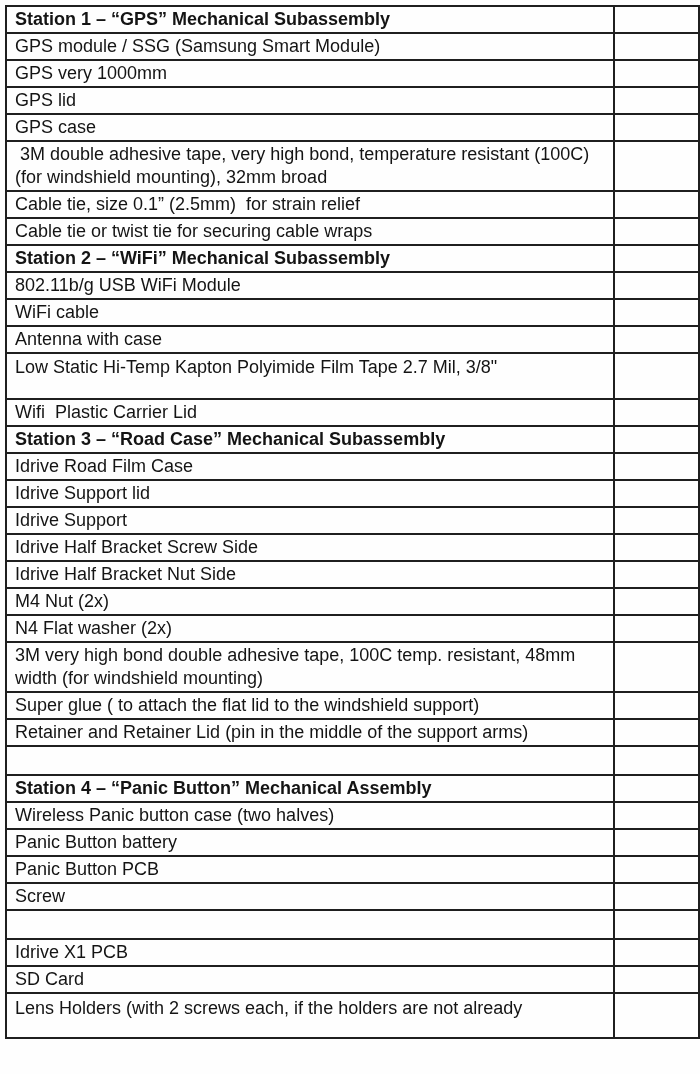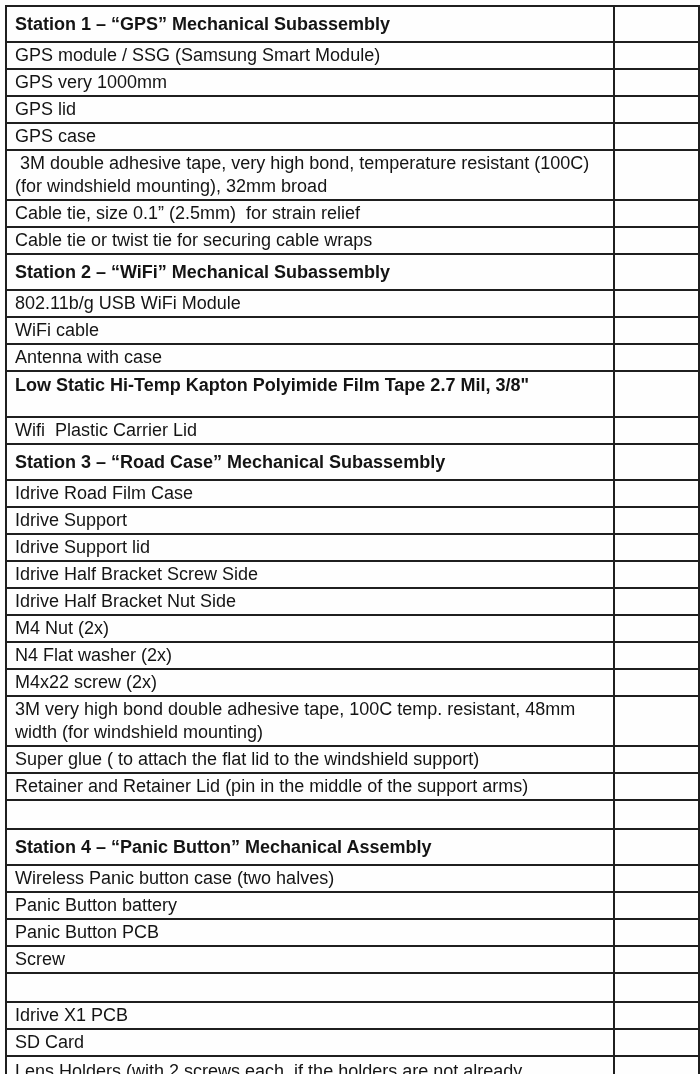--- a/index.html
+++ b/index.html
@@ -28,24 +28,24 @@
     color: #141414;
     vertical-align: middle;
     padding: 1px 4px 1px 8px;
     white-space: pre-wrap;
     overflow: hidden;
     word-wrap: break-word;
   }
   td.label-cell { width: 608px; }
   td.check-cell { width: 85px; padding: 0; }
   tr.item   { height: 21px; }
-  tr.header { height: 36px; }
+  tr.header { height: 27px; }
   tr.header td.label-cell { font-weight: bold; }
   tr.spacer { height: 29px; }
-  tr.tall   { height: 46px; font-weight: bold; }
+  tr.tall   { height: 46px; }
   tr.tall td.label-cell { vertical-align: top; padding-top: 2px; }
   tr.cutoff { height: 45px; }
   tr.cutoff td.label-cell { vertical-align: top; padding-top: 3px; }
 </style>
 </head>
 <body>
 
 <div class="page">
   <table class="bom">
     <colgroup>
@@ -111,45 +111,41 @@
         </tr>
         <tr class="header">
           <td class="label-cell">Station 3 – “Road Case” Mechanical Subassembly</td>
           <td class="check-cell"></td>
         </tr>
         <tr class="item">
           <td class="label-cell">Idrive Road Film Case</td>
           <td class="check-cell"></td>
         </tr>
         <tr class="item">
+          <td class="label-cell">Idrive Support lid</td>
+          <td class="check-cell"></td>
+        </tr>
+        <tr class="item">
           <td class="label-cell">Idrive Support</td>
           <td class="check-cell"></td>
         </tr>
         <tr class="item">
-          <td class="label-cell">Idrive Support lid</td>
-          <td class="check-cell"></td>
-        </tr>
-        <tr class="item">
           <td class="label-cell">Idrive Half Bracket Screw Side</td>
           <td class="check-cell"></td>
         </tr>
         <tr class="item">
           <td class="label-cell">Idrive Half Bracket Nut Side</td>
           <td class="check-cell"></td>
         </tr>
         <tr class="item">
           <td class="label-cell">M4 Nut (2x)</td>
           <td class="check-cell"></td>
         </tr>
         <tr class="item">
           <td class="label-cell">N4 Flat washer (2x)</td>
-          <td class="check-cell"></td>
-        </tr>
-        <tr class="item">
-          <td class="label-cell">M4x22 screw (2x)</td>
           <td class="check-cell"></td>
         </tr>
         <tr class="item">
           <td class="label-cell">3M very high bond double adhesive tape, 100C temp. resistant, 48mm width (for windshield mounting)</td>
           <td class="check-cell"></td>
         </tr>
         <tr class="item">
           <td class="label-cell">Super glue ( to attach the flat lid to the windshield support)</td>
           <td class="check-cell"></td>
         </tr>

